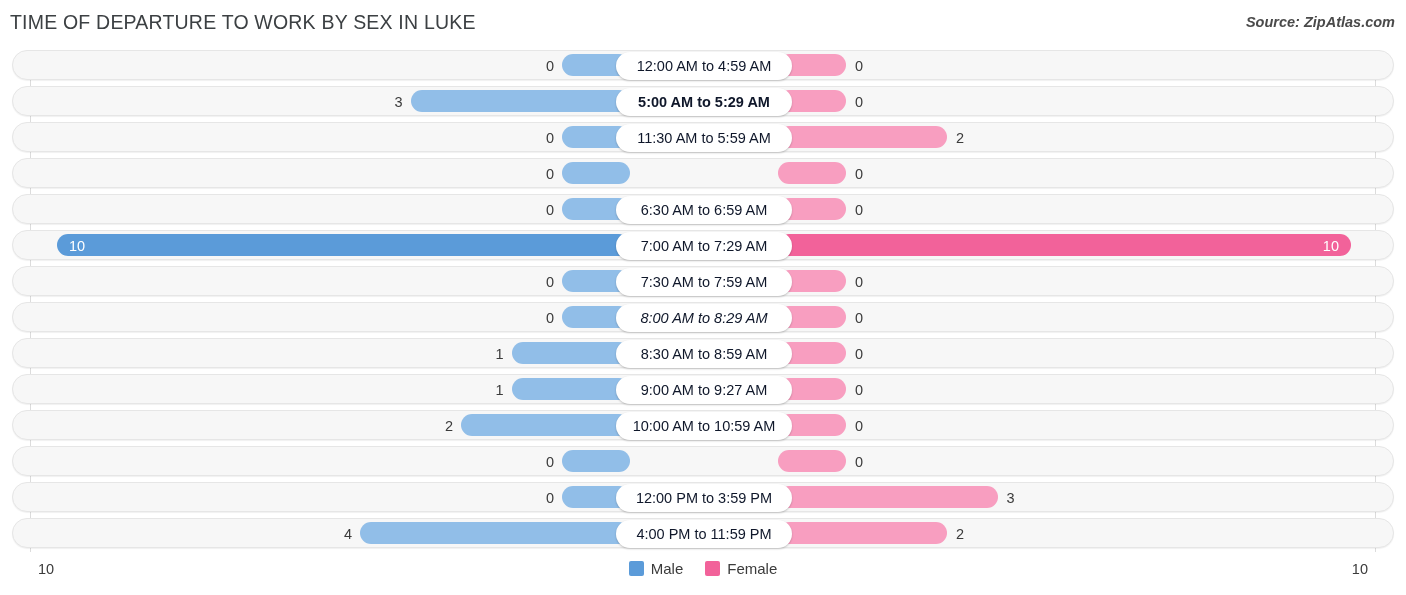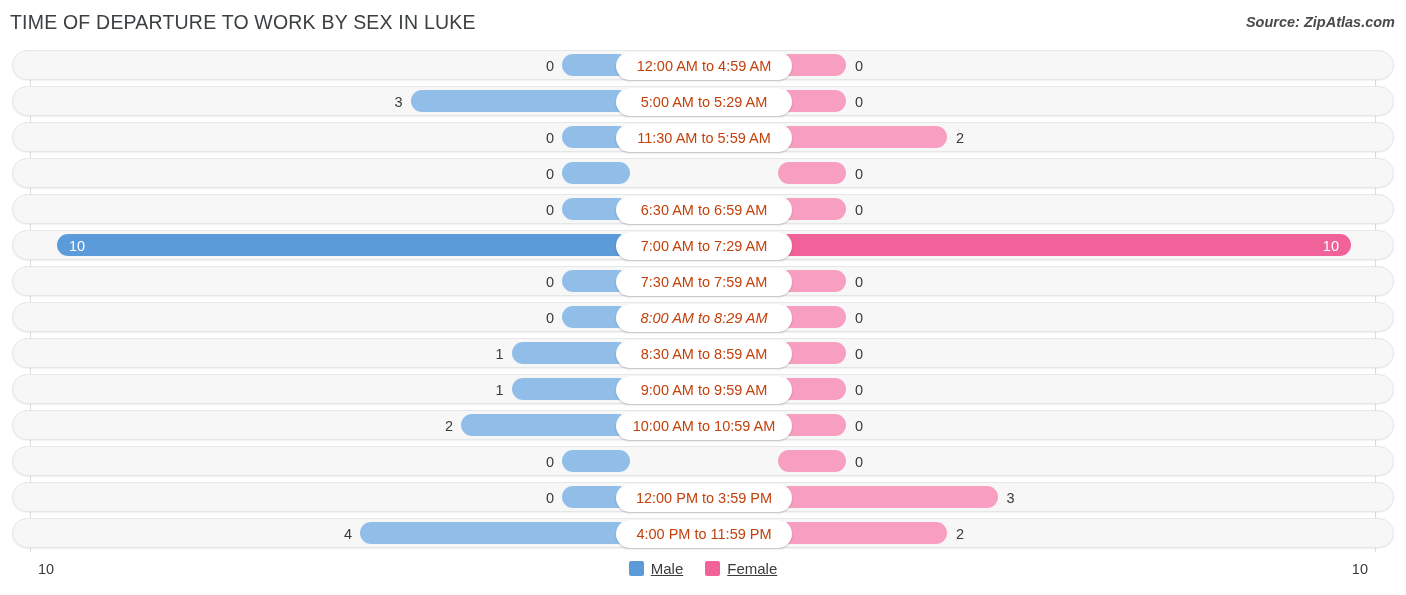--- a/index.html
+++ b/index.html
@@ -60,36 +60,36 @@
   .val.left{text-align:right;}
   .val.right{text-align:left;}
   .row.max .val.inside{color:#ffffff;}
 
   
   .catpill{
     position:absolute;top:1px;height:28px;line-height:28px;
     background:#ffffff;
     border-radius:14px;
     box-shadow:0 1px 2px rgba(0,0,0,.22);
-    font-size:14.5px;color:#c2410c;
+    font-size:14.5px;color:#0f172a;
     text-align:center;white-space:nowrap;
     z-index:3;
   }
 
   
   .footer{position:absolute;left:0;top:556px;width:1406px;height:39px;}
   .axis-label{
     position:absolute;top:5px;font-size:14.5px;color:#3b3b3b;
   }
   .axis-left{left:38px;}
   .axis-right{right:38px;}
 
   .legend{
     position:absolute;left:0;top:4px;width:1406px;
-    display:flex;justify-content:center;align-items:center;gap:22px;text-decoration:underline;
+    display:flex;justify-content:center;align-items:center;gap:22px;
   }
   .legend-item{display:flex;align-items:center;gap:7px;}
   .swatch{width:15px;height:15px;border-radius:2px;display:inline-block;}
   .legend-text{font-size:15px;color:#3b3b3b;}
 </style>
 </head>
 <body>
 
 <div class="page">
 
@@ -109,21 +109,21 @@
           <div class="val right" style="left: 842px; width: 60px;">0</div>
           <div class="catpill" style="left: 603px; width: 176px;">12:00 AM to 4:59 AM</div>
         </div>
       </div>
       <div class="row" style="top: 38px;">
         <div class="row-inner">
           <div class="bar male" style="left: 397.5px; width: 219.5px;"></div>
           <div class="val left" style="left: 329.5px; width: 60px;">3</div>
           <div class="bar female" style="left: 765px; width: 68px;"></div>
           <div class="val right" style="left: 842px; width: 60px;">0</div>
-          <div class="catpill" style="left: 603px; width: 176px;">5:00 AM to 5:29 AM</div>
+          <div class="catpill" style="left: 603px; width: 176px; font-weight: bold;">5:00 AM to 5:29 AM</div>
         </div>
       </div>
       <div class="row" style="top: 74px;">
         <div class="row-inner">
           <div class="bar male" style="left: 549px; width: 68px;"></div>
           <div class="val left" style="left: 481px; width: 60px;">0</div>
           <div class="bar female" style="left: 765px; width: 169px;"></div>
           <div class="val right" style="left: 943px; width: 60px;">2</div>
           <div class="catpill" style="left: 603px; width: 176px;">11:30 AM to 5:59 AM</div>
         </div>
@@ -180,21 +180,21 @@
           <div class="val right" style="left: 842px; width: 60px;">0</div>
           <div class="catpill" style="left: 603px; width: 176px;">8:30 AM to 8:59 AM</div>
         </div>
       </div>
       <div class="row" style="top: 326px;">
         <div class="row-inner">
           <div class="bar male" style="left: 498.5px; width: 118.5px;"></div>
           <div class="val left" style="left: 430.5px; width: 60px;">1</div>
           <div class="bar female" style="left: 765px; width: 68px;"></div>
           <div class="val right" style="left: 842px; width: 60px;">0</div>
-          <div class="catpill" style="left: 603px; width: 176px;">9:00 AM to 9:59 AM</div>
+          <div class="catpill" style="left: 603px; width: 176px;">9:00 AM to 9:27 AM</div>
         </div>
       </div>
       <div class="row" style="top: 362px;">
         <div class="row-inner">
           <div class="bar male" style="left: 448px; width: 169px;"></div>
           <div class="val left" style="left: 380px; width: 60px;">2</div>
           <div class="bar female" style="left: 765px; width: 68px;"></div>
           <div class="val right" style="left: 842px; width: 60px;">0</div>
           <div class="catpill" style="left: 603px; width: 176px;">10:00 AM to 10:59 AM</div>
         </div>

